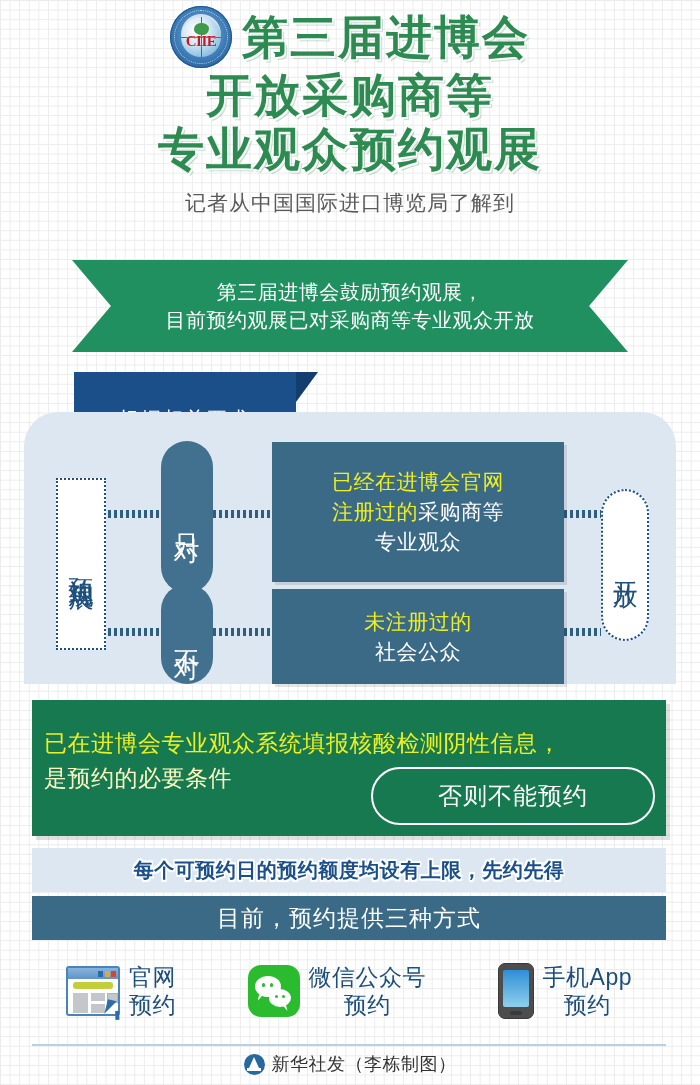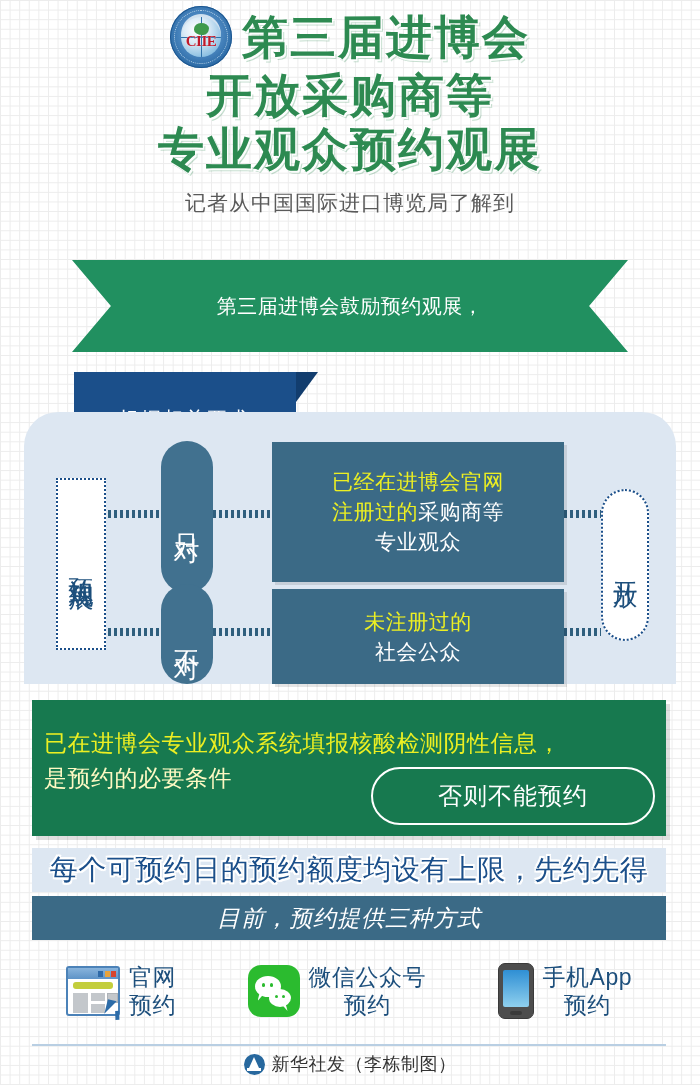--- a/index.html
+++ b/index.html
@@ -296,41 +296,40 @@
   .quota-band {
     position: absolute;
     left: 32px; top: 848px;
     width: 634px; height: 44px;
     background: #dde7f2;
     display: flex;
     align-items: center;
     justify-content: center;
   }
   .quota-text {
-    font-size: 28px;
-    font-weight: normal;
+    font-size: 20px;
+    font-weight: bold;
     color: #1b4f8a;
     letter-spacing: 0.5px;
     white-space: nowrap;
     text-shadow:
       -1.6px -1.6px 0 #fff,  1.6px -1.6px 0 #fff,
       -1.6px  1.6px 0 #fff,  1.6px  1.6px 0 #fff,
       -1.6px 0 0 #fff, 1.6px 0 0 #fff, 0 -1.6px 0 #fff, 0 1.6px 0 #fff;
   }
 
   
   .methods-band {
     position: absolute;
     left: 32px; top: 896px;
     width: 634px; height: 44px;
     background: #3b6a86;
     display: flex;
     align-items: center;
     justify-content: center;
-    font-style: italic;
   }
   .methods-text {
     font-size: 23px;
     color: #ffffff;
     letter-spacing: 1px;
   }
 
   
   .methods-row {
     position: absolute;
@@ -521,20 +520,21 @@
       </div>
       <div class="main-title">第三届进博会</div>
     </div>
     <div class="title-line2">开放采购商等</div>
     <div class="title-line3">专业观众预约观展</div>
     <div class="subtitle">记者从中国国际进口博览局了解到</div>
   </div>
 
   <div class="ribbon">
     <div class="ribbon-line">第三届进博会鼓励预约观展，</div>
+    <div class="ribbon-line">目前预约观展已对采购商等专业观众开放</div>
   </div>
 
   <div class="blue-tab">
     <div class="blue-tab-label">根据相关要求</div>
   </div>
   <div class="blue-tab-fold"></div>
 
   <div class="panel"></div>
 
   <div class="dash d1"></div>

